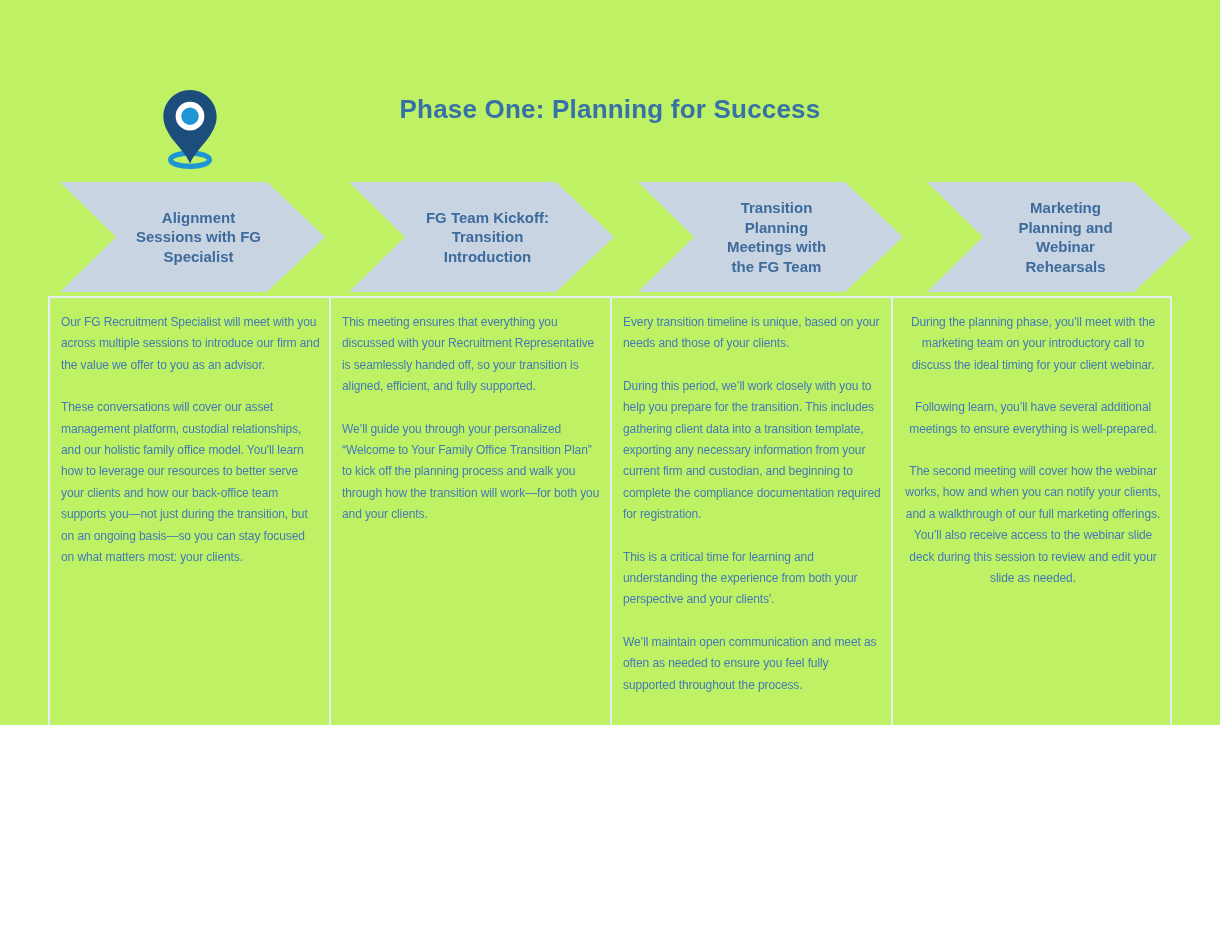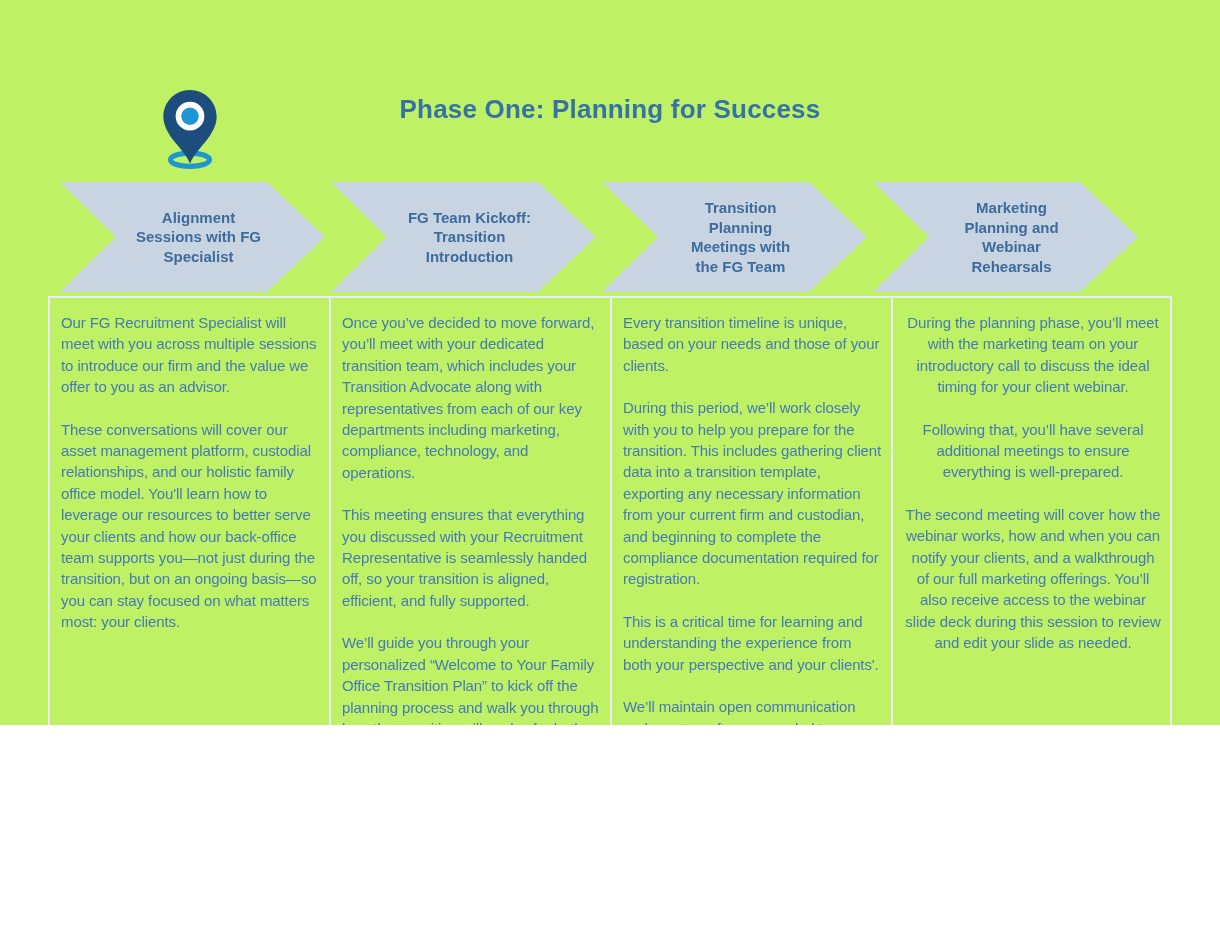--- a/index.html
+++ b/index.html
@@ -34,21 +34,21 @@
     font-weight: bold;
     letter-spacing: 0.2px;
     color: #3671a7;
   }
   
   .arrow-row {
     position: absolute;
     left: 60px;
     top: 182px;
     display: flex;
-    gap: 6px;
+    gap: 24px;
   }
   .process-arrow {
     width: 265px;
     height: 110px;
     background: #c9d4e2;
     clip-path: polygon(0% 0%, calc(100% - 58px) 0%, 100% 50%, calc(100% - 58px) 100%, 0% 100%, 56px 50%);
     display: flex;
     align-items: center;
     justify-content: center;
     padding-left: 62px;
@@ -72,21 +72,21 @@
     display: grid;
     grid-template-columns: repeat(4, 1fr);
   }
   .column-cell {
     border-top: 2px solid #e7edf4;
     border-left: 2px solid #e7edf4;
     border-bottom: 2px solid #edf1f6;
     box-sizing: border-box;
     height: 549px;
     padding: 14px 8px 0 11px;
-    font-size: 15px;
+    font-size: 12px;
     line-height: 21.4px;
     color: #4579b8;
     letter-spacing: -0.1px;
   }
   .column-cell:last-child {
     border-right: 2px solid #e7edf4;
     text-align: center;
   }
   .column-cell p {
     margin: 0 0 21px 0;
@@ -130,30 +130,29 @@
 Rehearsals</div>
     </div>
   </div>
 
   <div class="columns">
     <div class="column-cell">
       <p>Our FG Recruitment Specialist will meet with you across multiple sessions to introduce our firm and the value we offer to you as an advisor.</p>
       <p>These conversations will cover our asset management platform, custodial relationships, and our holistic family office model. You'll learn how to leverage our resources to better serve your clients and how our back-office team supports you—not just during the transition, but on an ongoing basis—so you can stay focused on what matters most: your clients.</p>
     </div>
     <div class="column-cell">
-      <p>Once you’ve decided to move forward, you’ll meet with your dedicated transition team, which includes your Transition Advocate along with representatives from each of our key departments including marketing, compliance, technology, and operations.</p>
       <p>This meeting ensures that everything you discussed with your Recruitment Representative is seamlessly handed off, so your transition is aligned, efficient, and fully supported.</p>
       <p>We’ll guide you through your personalized “Welcome to Your Family Office Transition Plan” to kick off the planning process and walk you through how the transition will work—for both you and your clients.</p>
     </div>
     <div class="column-cell">
       <p>Every transition timeline is unique, based on your needs and those of your clients.</p>
       <p>During this period, we’ll work closely with you to help you prepare for the transition. This includes gathering client data into a transition template, exporting any necessary information from your current firm and custodian, and beginning to complete the compliance documentation required for registration.</p>
       <p>This is a critical time for learning and understanding the experience from both your perspective and your clients'.</p>
       <p>We’ll maintain open communication and meet as often as needed to ensure you feel fully supported throughout the process.</p>
     </div>
     <div class="column-cell">
       <p>During the planning phase, you’ll meet with the marketing team on your introductory call to discuss the ideal timing for your client webinar.</p>
-      <p>Following that, you’ll have several additional meetings to ensure everything is well-prepared.</p>
+      <p>Following learn, you’ll have several additional meetings to ensure everything is well-prepared.</p>
       <p>The second meeting will cover how the webinar works, how and when you can notify your clients, and a walkthrough of our full marketing offerings. You’ll also receive access to the webinar slide deck during this session to review and edit your slide as needed.</p>
     </div>
   </div>
 
 </div>
 
 </body></html>

